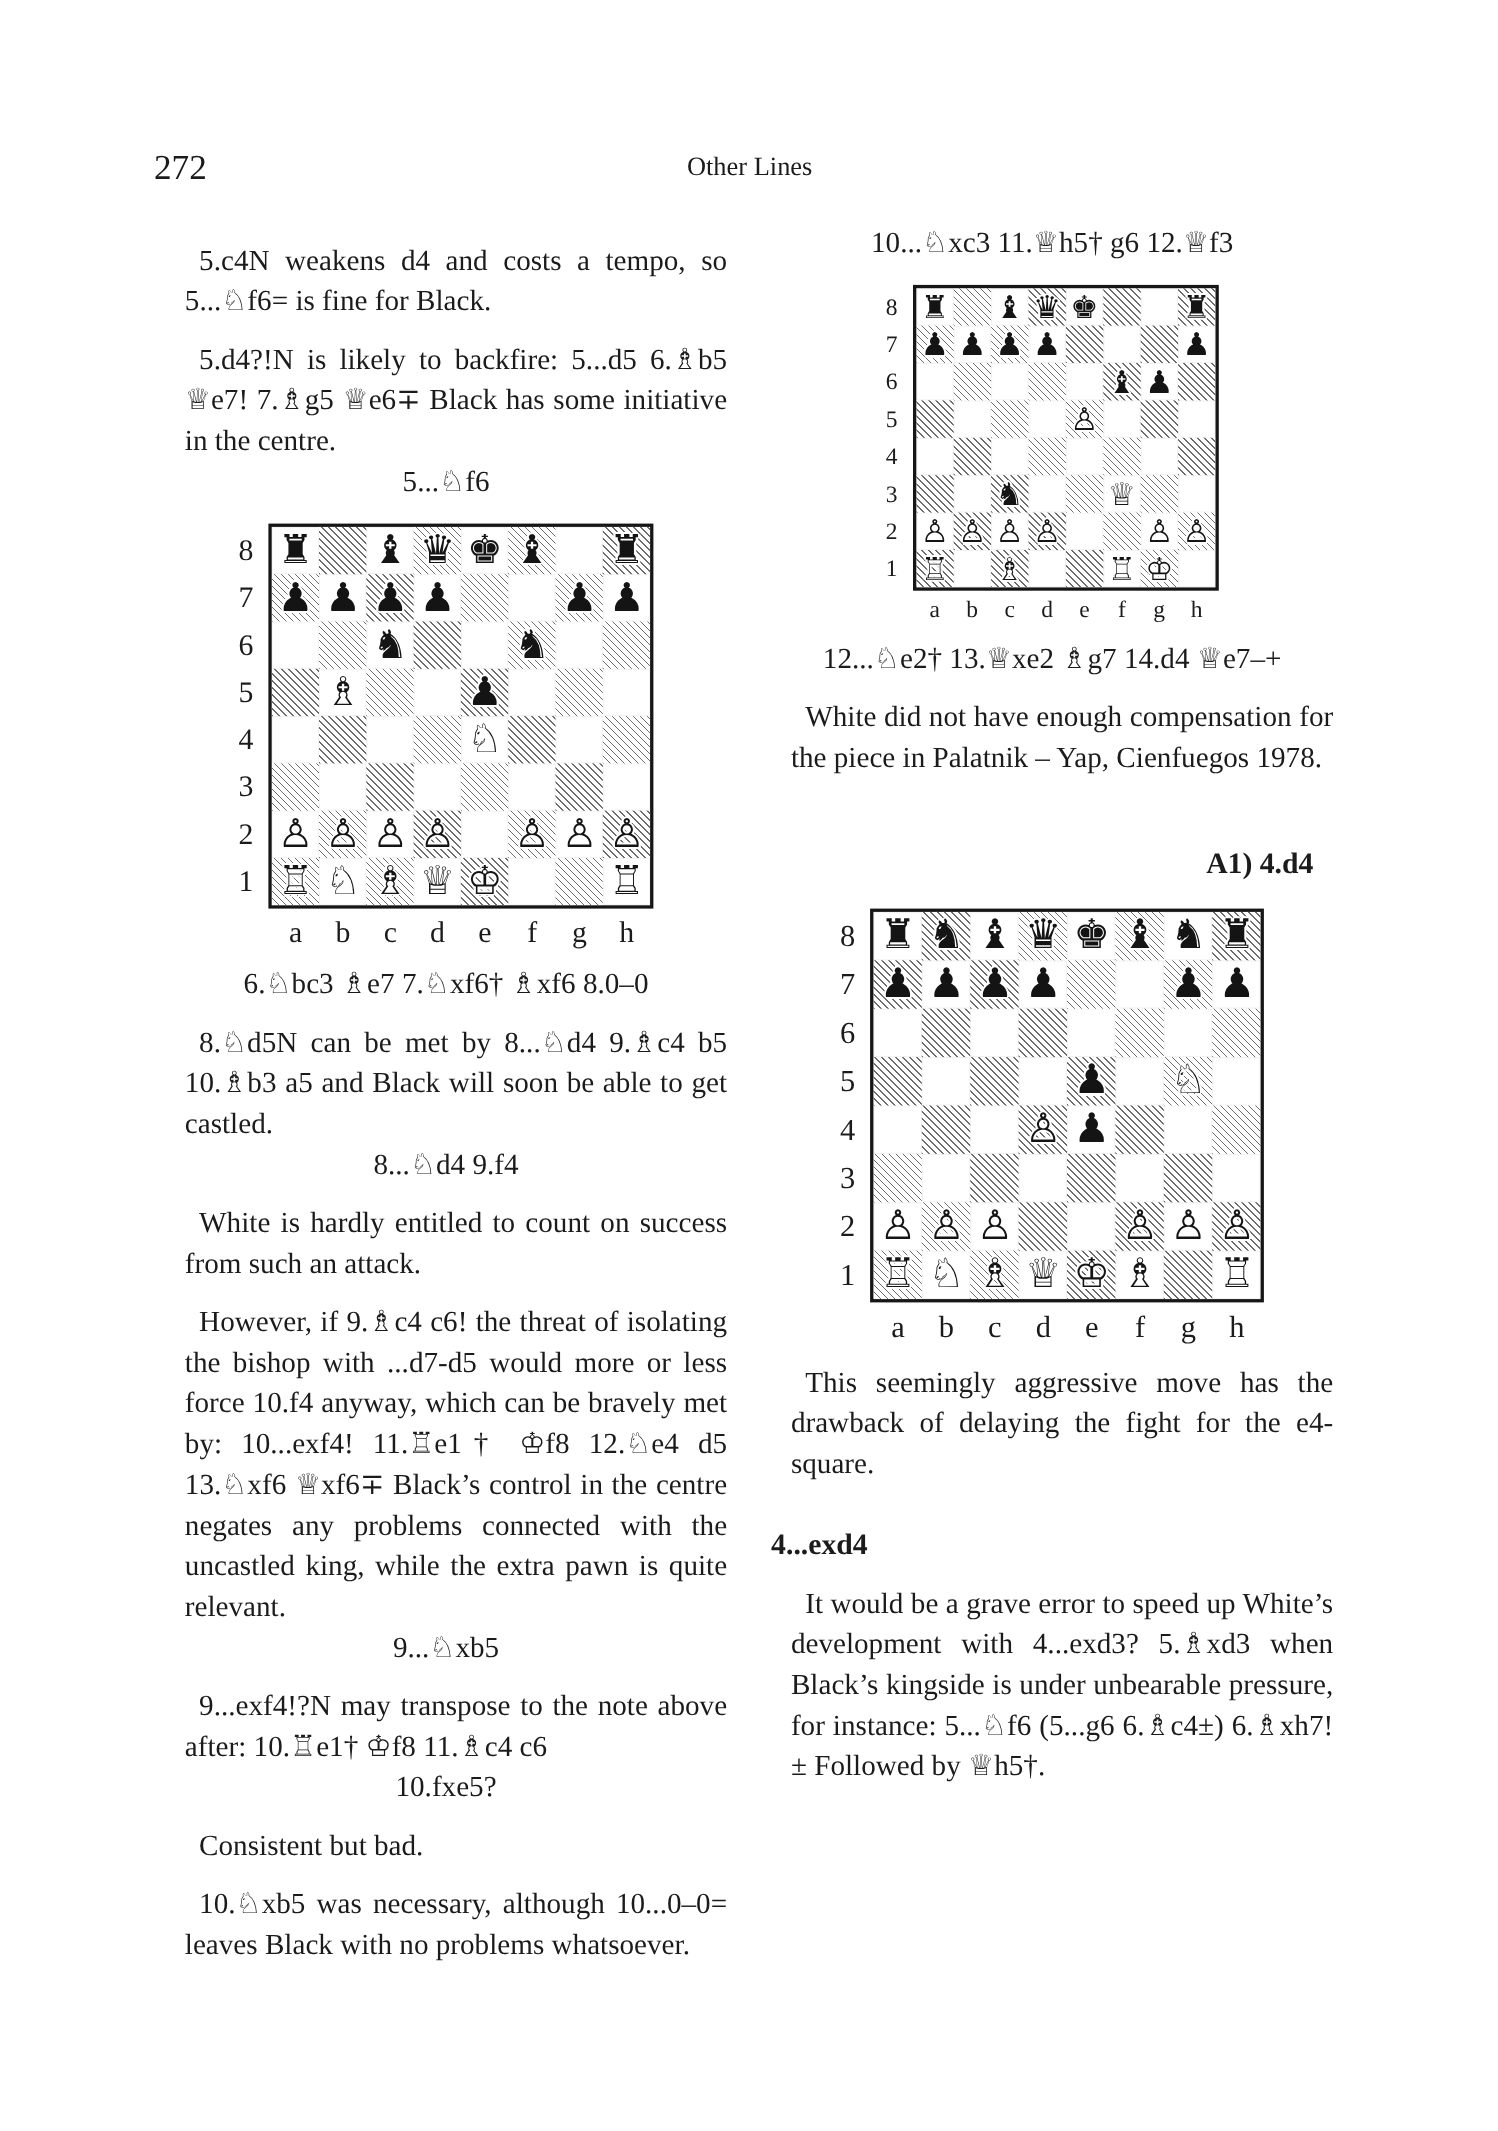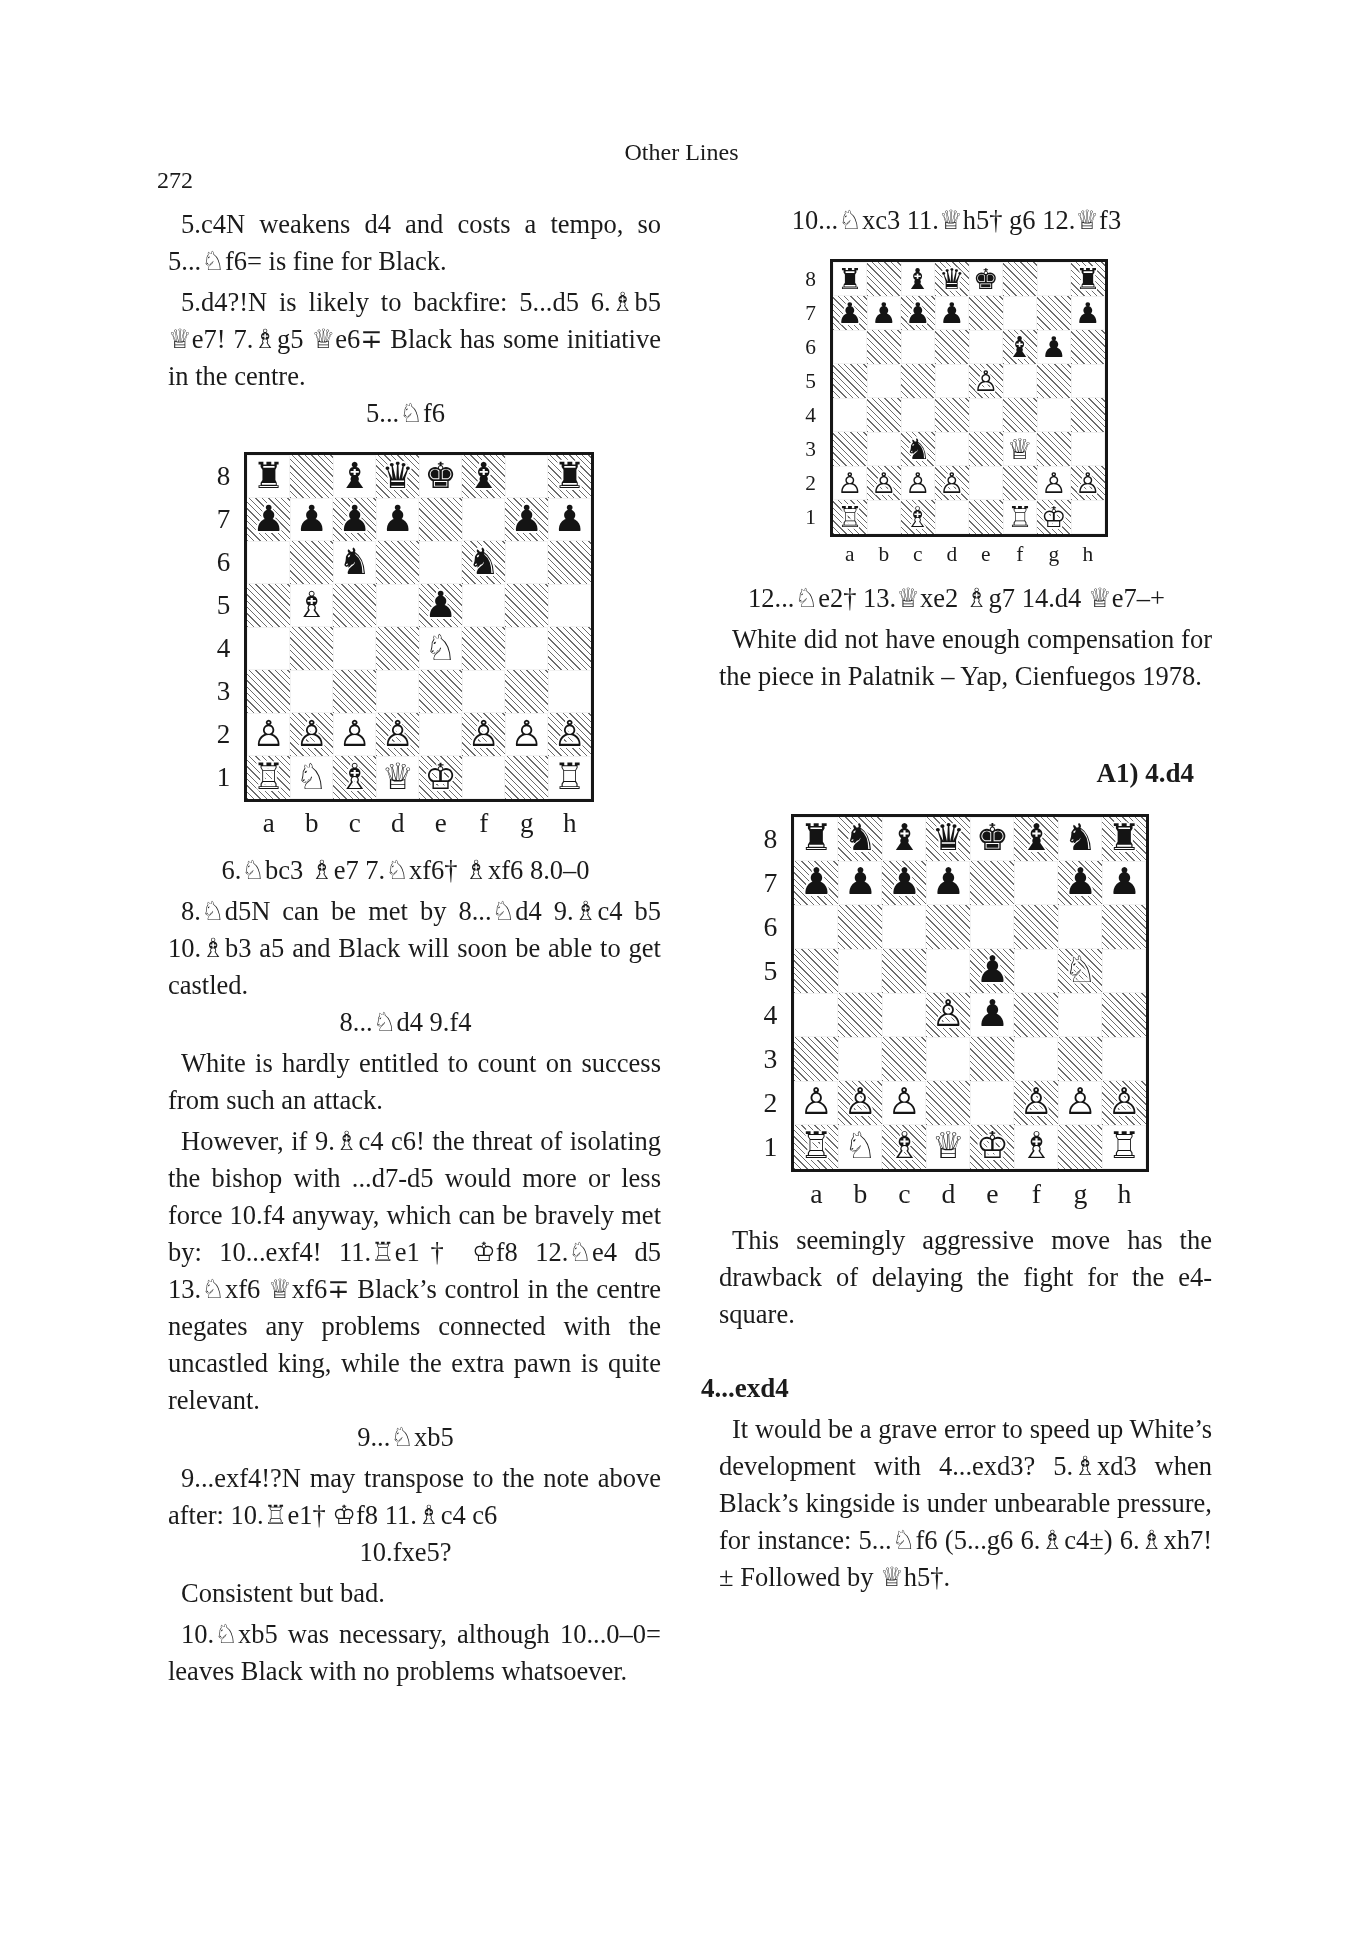--- a/index.html
+++ b/index.html
@@ -1,25 +1,25 @@
 <!DOCTYPE html>
 <html><head>
 <meta charset="utf-8">
 <style>
   html,body{margin:0;padding:0;background:#e8e8e8;}
   .page{
     position:relative;width:1362px;height:1937px;background:#ffffff;
     font-family:"Liberation Serif","DejaVu Serif",serif;color:#1b1b1b;
     overflow:hidden;margin:0 auto;
   }
-  .page-number{position:absolute;top:134px;left:157px;font-size:24px;line-height:37px;margin-top:28px;}
+  .page-number{position:absolute;top:134px;left:140px;font-size:32px;line-height:37px;}
   .running-header{position:absolute;top:134px;left:150px;width:1063px;text-align:center;font-size:24px;line-height:37px;}
   .columns{position:absolute;top:202px;left:150px;width:1063px;display:flex;gap:40px;}
   .col{width:511px;font-size:26.5px;line-height:37px;text-align:justify;}
-  .para{margin:4px 0 0 18px;text-indent:13px;}
+  .para{margin:16px 0 0 18px;text-indent:13px;}
   .moveline{margin:0;text-align:center;}
   .variation-heading{font-size:27px;font-weight:700;text-align:right;margin:60px 18px 22px 0;}
   .move-heading{font-size:27px;font-weight:700;text-align:left;margin:37px 0 0 0;}
 
   
   .diagram{display:flex;justify-content:center;margin:20px 0 12px;}
   .dg{display:flex;}
   .rank-labels{display:grid;grid-template-rows:repeat(8,var(--sq));margin-right:14px;margin-top:3px;}
   .rank-labels div{display:flex;align-items:center;justify-content:flex-end;font-size:calc(var(--sq)*0.63);}
   .board-col{display:flex;flex-direction:column;}

